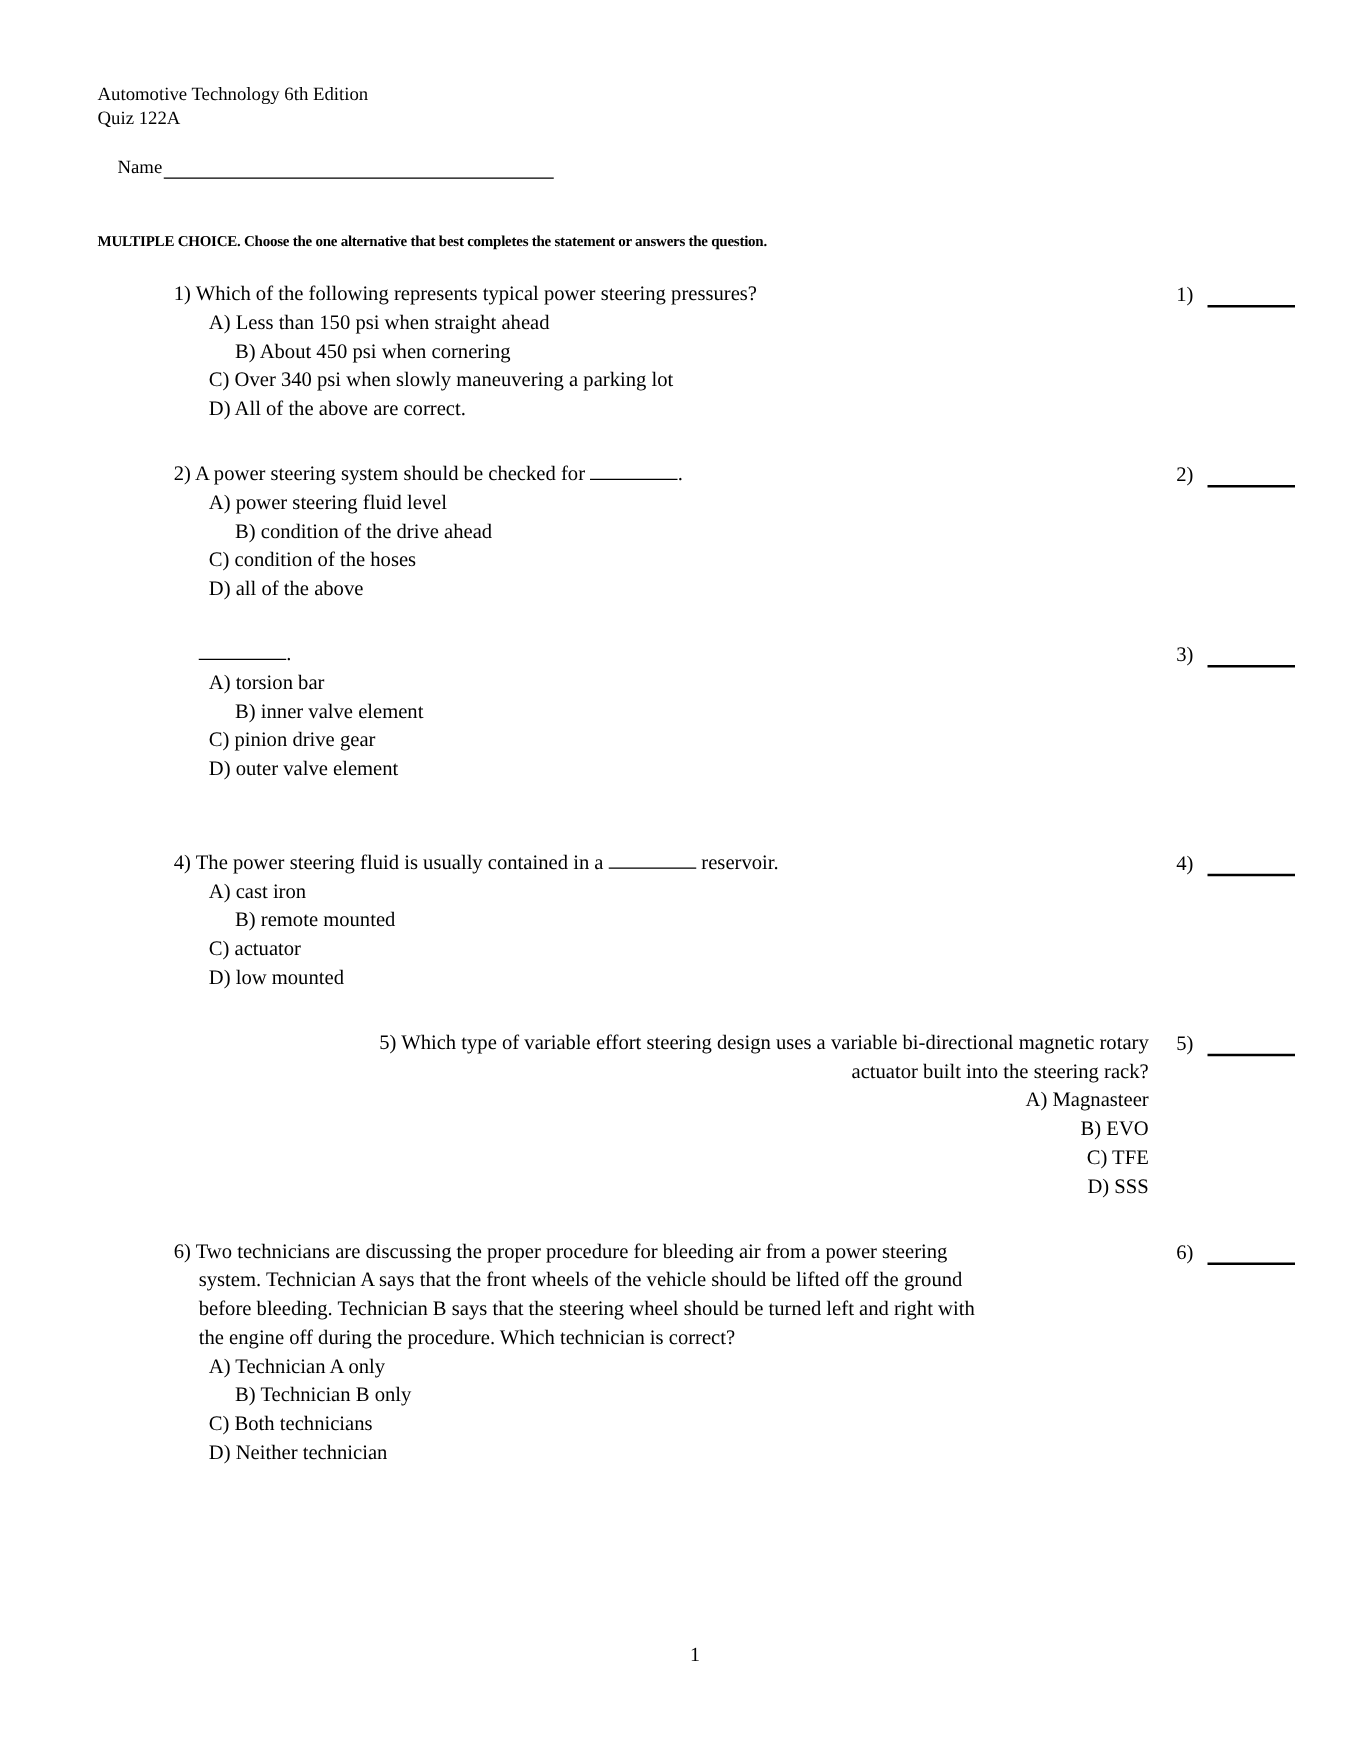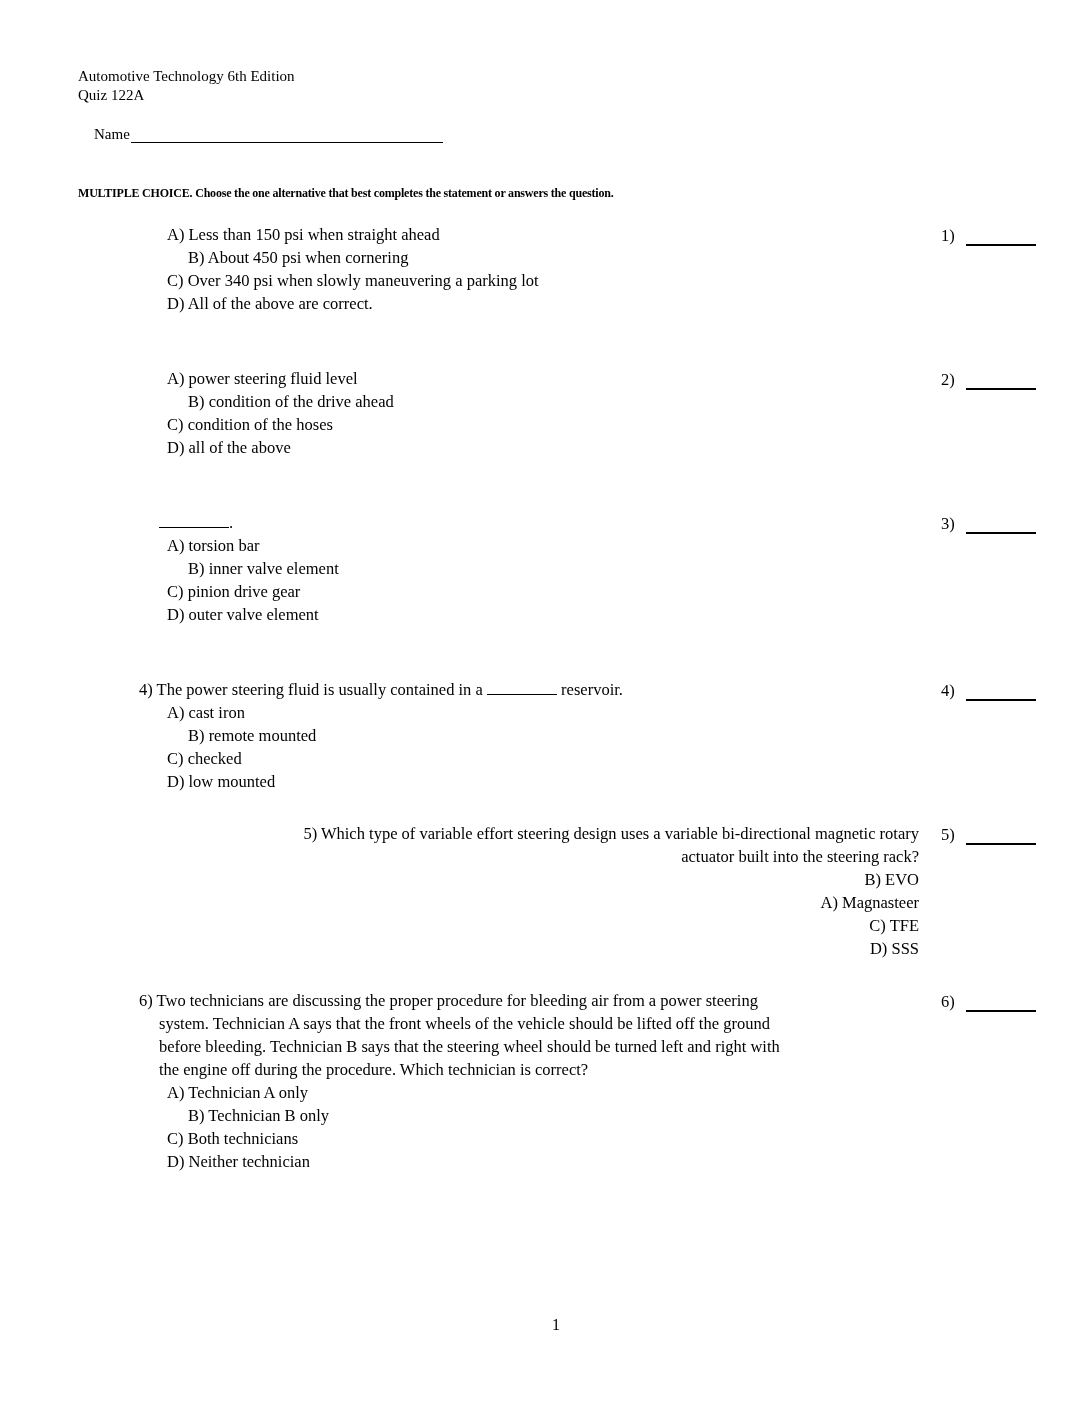--- a/index.html
+++ b/index.html
@@ -30,31 +30,33 @@
   <div class="hdr l2">Quiz 122A</div>
 
   <div class="name-row">
     <span>Name</span>
     <span class="name-line"></span>
   </div>
 
   <div class="instructions">MULTIPLE CHOICE.  Choose the one alternative that best completes the statement or answers the question.</div>
 
   <div class="q" style="top:223px;">
+    <p class="q-stem">1) Which of the following represents typical power steering pressures?</p>
     <div class="opt">A) Less than 150 psi when straight ahead</div>
     <div class="opt ind">B) About 450 psi when cornering</div>
     <div class="opt">C) Over 340 psi when slowly maneuvering a parking lot</div>
     <div class="opt">D) All of the above are correct.</div>
   </div>
   <div class="ans" style="top:226px;">
     <span>1)</span>
     <span class="ans-line"></span>
   </div>
 
   <div class="q" style="top:367px;">
+    <p class="q-stem"><span>2) A power steering system should be checked for </span><span class="blank"></span><span>.</span></p>
     <div class="opt">A) power steering fluid level</div>
     <div class="opt ind">B) condition of the drive ahead</div>
     <div class="opt">C) condition of the hoses</div>
     <div class="opt">D) all of the above</div>
   </div>
   <div class="ans" style="top:370px;">
     <span>2)</span>
     <span class="ans-line"></span>
   </div>
 
@@ -67,32 +69,32 @@
   </div>
   <div class="ans" style="top:514px;">
     <span>3)</span>
     <span class="ans-line"></span>
   </div>
 
   <div class="q" style="top:678px;">
     <p class="q-stem"><span>4) The power steering fluid is usually contained in a </span><span class="blank"></span><span> reservoir.</span></p>
     <div class="opt">A) cast iron</div>
     <div class="opt ind">B) remote mounted</div>
-    <div class="opt">C) checked</div>
+    <div class="opt">C) actuator</div>
     <div class="opt">D) low mounted</div>
   </div>
   <div class="ans" style="top:681px;">
     <span>4)</span>
     <span class="ans-line"></span>
   </div>
 
   <div class="q" style="top:822px;text-align:right;">
     <p class="q-stem"><span>5) Which type of variable effort steering design uses a variable bi-directional magnetic rotary</span><span class="cont">actuator built into the steering rack?</span></p>
+    <div class="opt">A) Magnasteer</div>
     <div class="opt ind">B) EVO</div>
-    <div class="opt">A) Magnasteer</div>
     <div class="opt">C) TFE</div>
     <div class="opt">D) SSS</div>
   </div>
   <div class="ans" style="top:825px;">
     <span>5)</span>
     <span class="ans-line"></span>
   </div>
 
   <div class="q" style="top:989px;">
     <p class="q-stem"><span>6) Two technicians are discussing the proper procedure for bleeding air from a power steering</span><span class="cont">system. Technician A says that the front wheels of the vehicle should be lifted off the ground</span><span class="cont">before bleeding. Technician B says that the steering wheel should be turned left and right with</span><span class="cont">the engine off during the procedure. Which technician is correct?</span></p>

